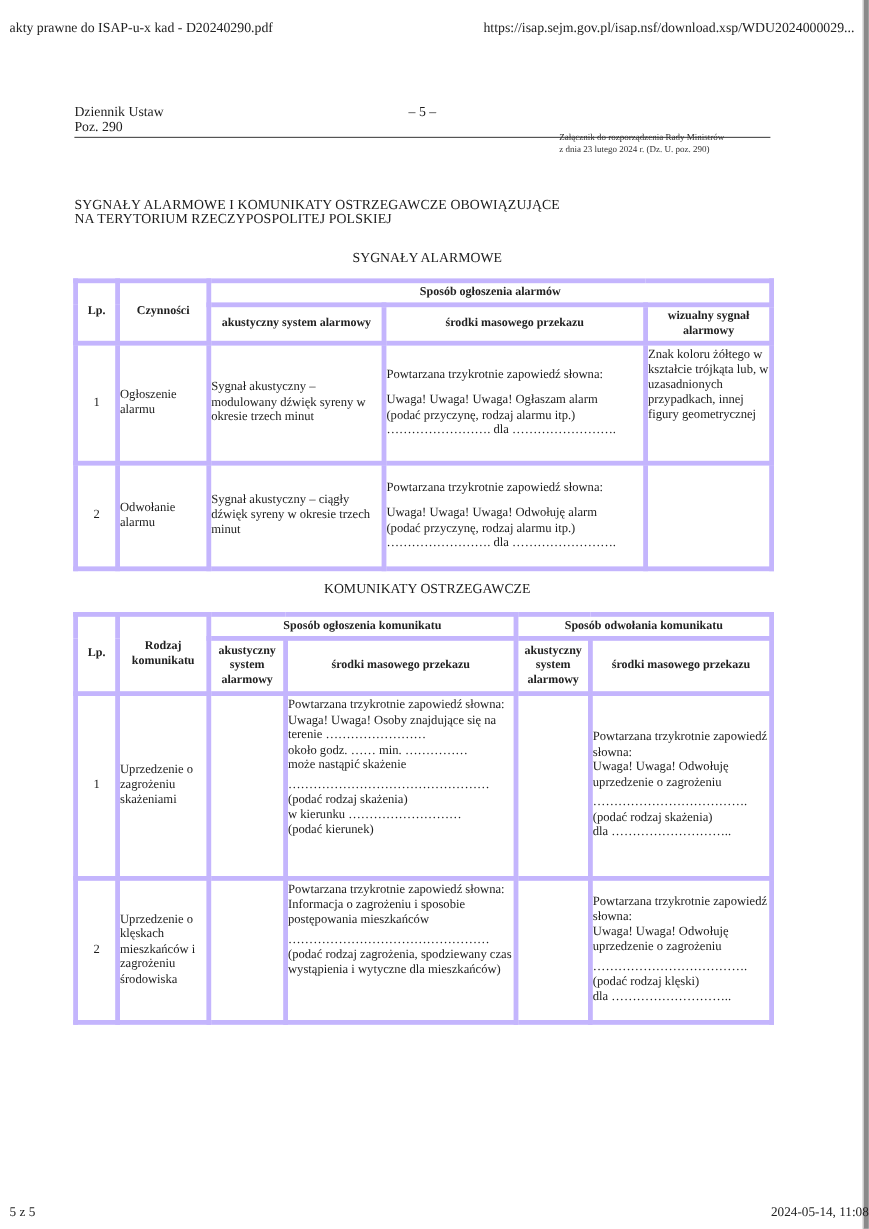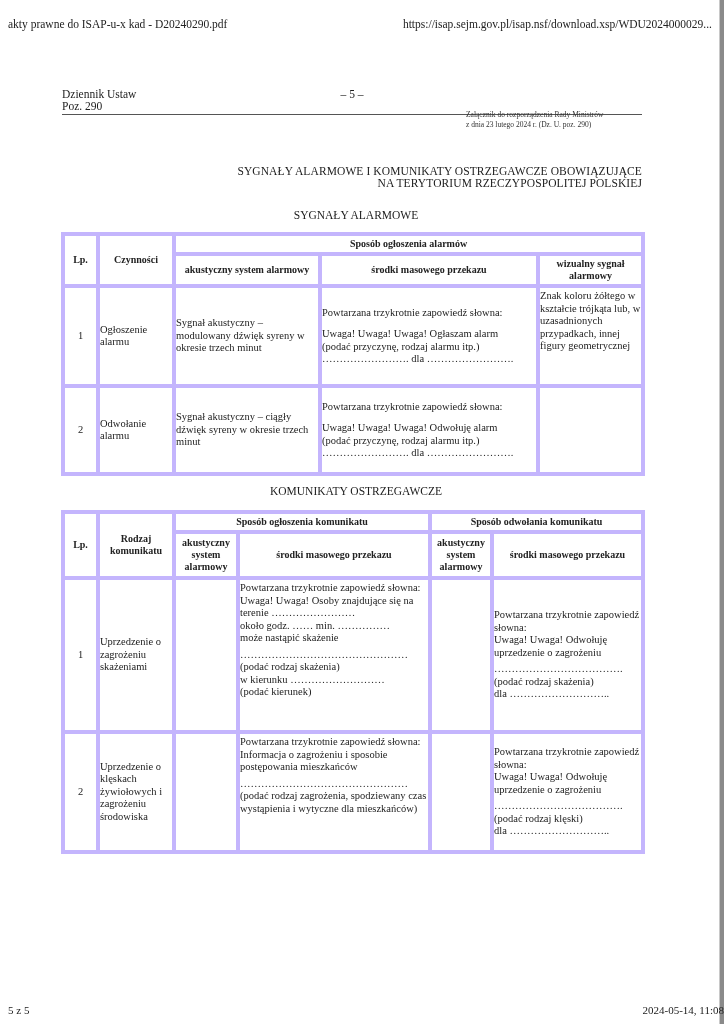--- a/index.html
+++ b/index.html
@@ -6,21 +6,21 @@
   body {
     width:724px; height:1024px; background:#ffffff; position:relative; overflow:hidden;
     font-family:"Liberation Serif", "DejaVu Serif", serif; color:#1c1c1c;
   }
   .right-edge { position:absolute; right:0; top:0; width:4px; height:1024px; background:#8a8a8a; border-left:1px solid #c8c8c8; }
   .print-header { position:absolute; top:18px; left:8px; right:12px; font-size:11.5px; display:flex; justify-content:space-between; color:#222; }
   .print-footer { position:absolute; bottom:8px; left:8px; right:0; font-size:11px; display:flex; justify-content:space-between; color:#222; }
   .running-head { position:absolute; top:88px; left:62px; width:580px; display:flex; justify-content:space-between; font-size:11.5px; border-bottom:1.2px solid #555; padding-bottom:2px;flex-direction:column; }
   .running-head .center { position:absolute; left:50%; transform:translateX(-50%); }
   .annex-note { position:absolute; top:110px; left:466px; font-size:7.5px; line-height:10px; color:#333; }
-  .doc-title { position:absolute; top:165px; left:62px; width:580px; text-align:right; font-size:11.5px; line-height:12px; letter-spacing:0.1px; }
+  .doc-title { position:absolute; top:165px; left:62px; width:580px; text-align:left; font-size:11.5px; line-height:12px; letter-spacing:0.1px; }
   .section-title { position:absolute; left:66px; width:580px; text-align:center; font-size:11.5px; }
   table { border-collapse:collapse; position:absolute; left:61px; table-layout:fixed; }
   td, th { border:4px solid #c4b5fd; font-size:10.5px; line-height:12.5px; vertical-align:middle; padding:2px 0; }
   th { font-weight:bold; text-align:center; font-size:10px; line-height:12px; color:#222; }
   td.c { text-align:center; }
   td.top { vertical-align:top; }
   .gap { height:9px; display:block; }
   .line { display:block; }
 </style>
 </head>
@@ -141,21 +141,21 @@
     <td>
       <span class="line">Powtarzana trzykrotnie zapowiedź słowna:</span>
       <span class="line">Uwaga! Uwaga! Odwołuję uprzedzenie o zagrożeniu</span>
       <span class="line" style="margin-top:4px">……………………………….</span>
       <span class="line">(podać rodzaj skażenia)</span>
       <span class="line">dla ………………………..</span>
     </td>
   </tr>
   <tr style="height:120px;">
     <td class="c">2</td>
-    <td>Uprzedzenie o klęskach żywiołowych i zagrożeniu środowiska</td>
+    <td>Uprzedzenie o klęskach mieszkańców i zagrożeniu środowiska</td>
     <td></td>
     <td class="top">
       <span class="line">Powtarzana trzykrotnie zapowiedź słowna:</span>
       <span class="line">Informacja o zagrożeniu i sposobie postępowania mieszkańców</span>
       <span class="line" style="margin-top:4px">…………………………………………</span>
       <span class="line">(podać rodzaj zagrożenia, spodziewany czas wystąpienia i wytyczne dla mieszkańców)</span>
     </td>
     <td></td>
     <td>
       <span class="line">Powtarzana trzykrotnie zapowiedź słowna:</span>

